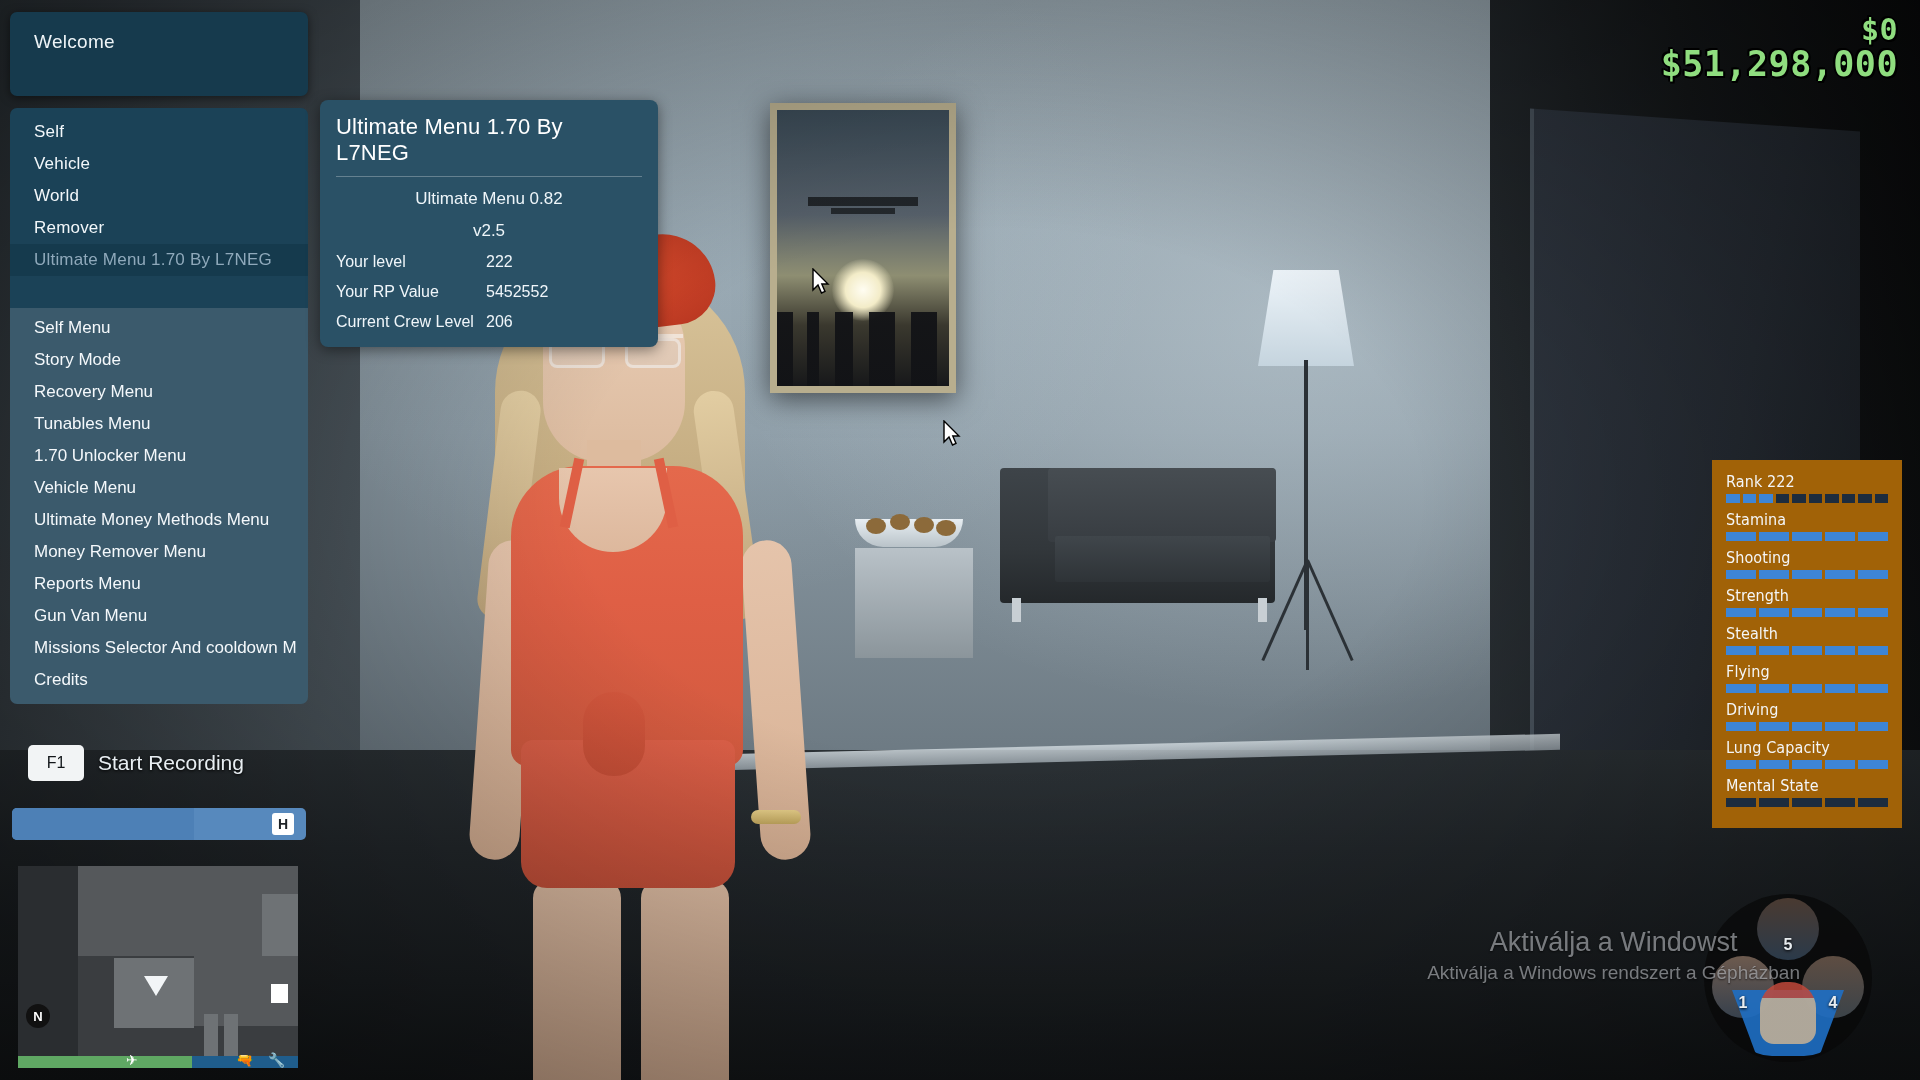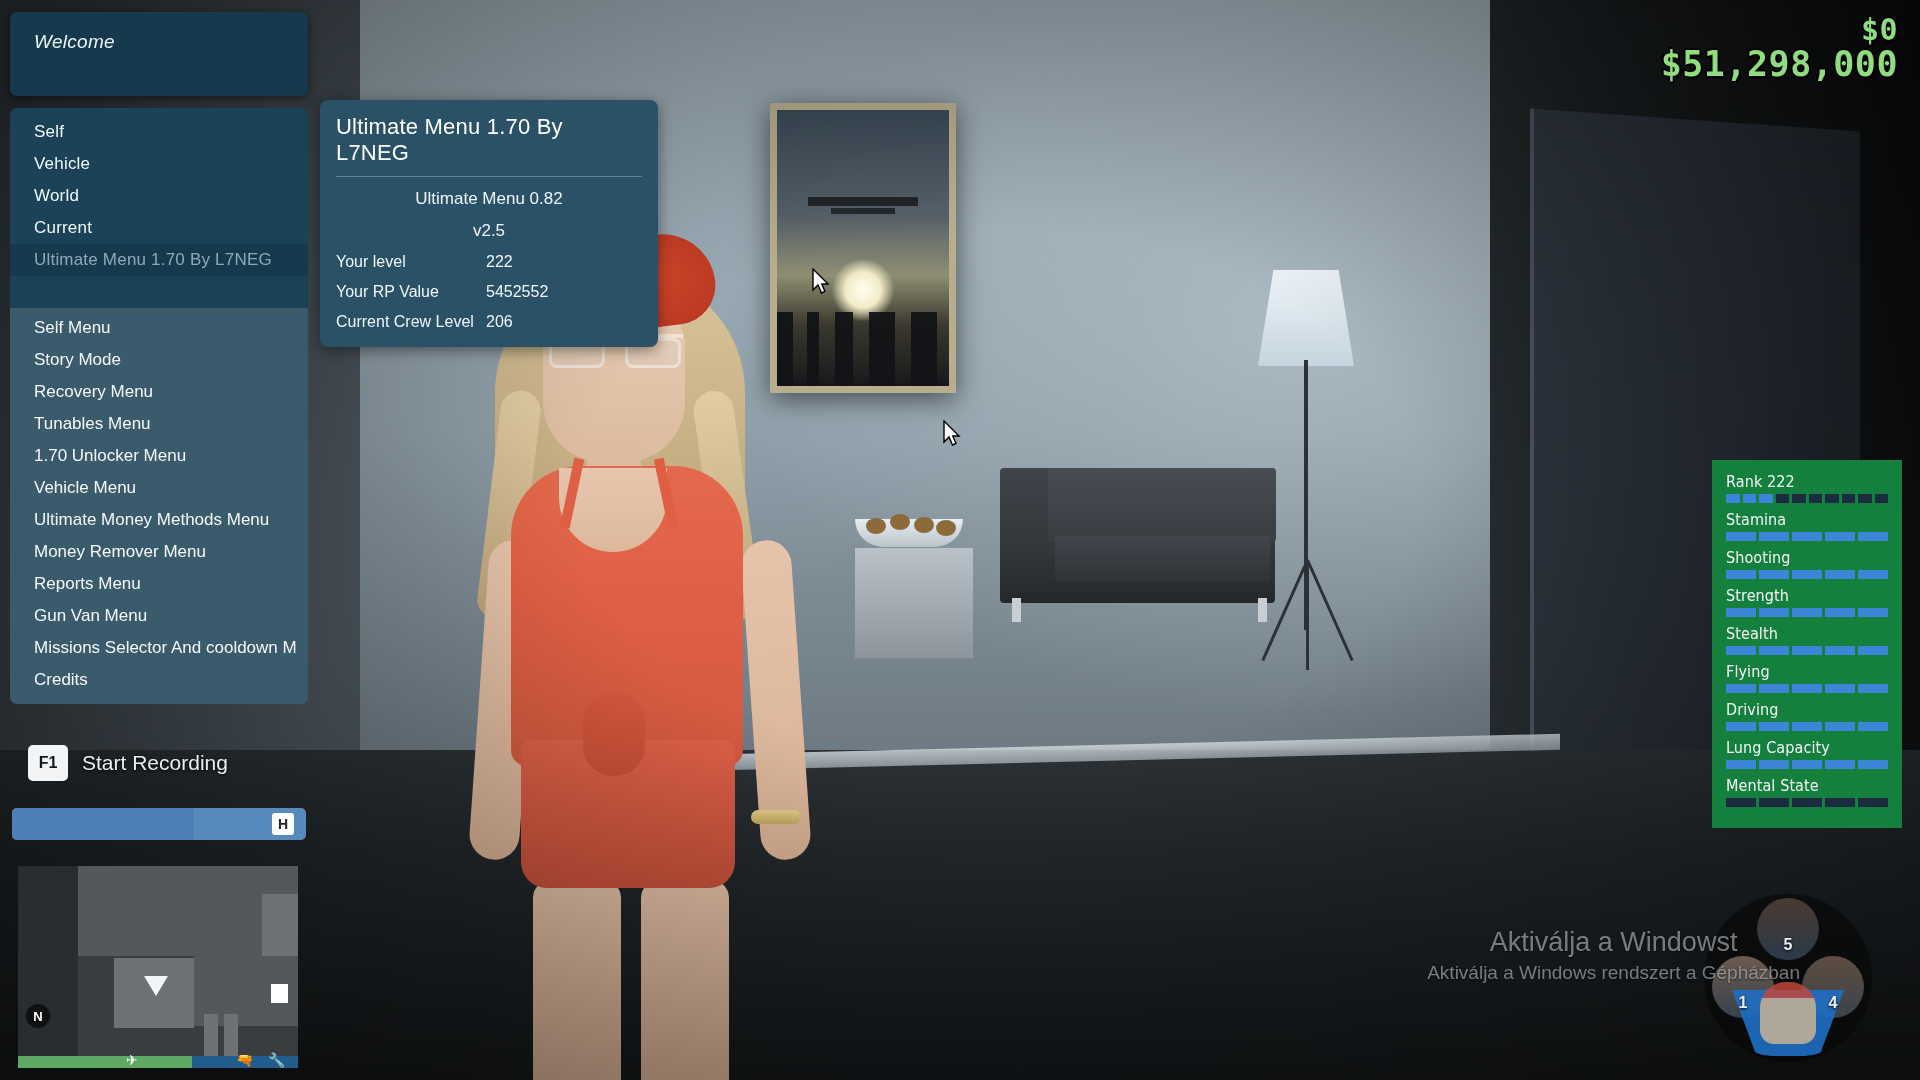--- a/index.html
+++ b/index.html
@@ -193,21 +193,21 @@
   #money .row2 { font-size:35px; letter-spacing:.5px; }
 
   
   .mm { position:absolute; left:10px; }
   #mm-header {
     top:12px; width:298px; height:84px; border-radius:7px;
     background:#163a4d; box-shadow:0 2px 10px rgba(0,0,0,.5);
   }
   #mm-header .title {
     position:absolute; left:24px; top:19px;
-    font-size:19px; color:#eef4f7; letter-spacing:.3px;font-style:italic;
+    font-size:19px; color:#eef4f7; letter-spacing:.3px;
   }
   #mm-list {
     top:108px; width:298px; border-radius:7px 7px 0 0;
     background:#1b4257; padding:8px 0 0 0; overflow:hidden;
   }
   .mm-item {
     height:32px; line-height:32px; padding-left:24px;
     font-size:17px; color:#f2f7fa; letter-spacing:.2px; white-space:nowrap;
   }
   .mm-item.selected { background:#153a4d; color:#8fa9bb; }
@@ -233,22 +233,22 @@
   #info .info-center { text-align:center; font-size:17px; color:#eef5f9; margin-top:12px; }
   #info .info-row {
     display:flex; font-size:16px; color:#f0f6fa; margin-top:12px;
   }
   #info .info-row .k { width:150px; }
   #info .info-row .v { flex:1; }
 
   
   #rec { position:absolute; left:28px; top:745px; display:flex; align-items:center; gap:14px; }
   #rec .key {
-    width:40px; height:36px; border-radius:5px;
-    background:#f2f4f5; color:#13161a; font-size:16px; font-weight:bold;
+    width:56px; height:36px; border-radius:5px;
+    background:#f2f4f5; color:#13161a; font-size:16px; font-weight:normal;
     display:flex; align-items:center; justify-content:center;
   }
   #rec .label { font-size:21px; color:#e8eef2; text-shadow:0 1px 3px #000; }
 
   
   #progress {
     position:absolute; left:12px; top:808px; width:294px; height:32px;
     background:#5789bd; border-radius:5px; overflow:hidden;
   }
   #progress .fill { position:absolute; left:0; top:0; height:100%; background:#4d80b6; }
@@ -306,21 +306,21 @@
   }
   #wheel .active-face {
     position:absolute; left:56px; bottom:18px; width:56px; height:62px;
     background:linear-gradient(180deg,#c0483a 0 26%, #c8b295 26% 100%);
     border-radius:26px 26px 14px 14px; opacity:.85;
   }
 
   
   #stats {
     position:absolute; right:18px; top:460px; width:190px;
-    background:#15803d; padding:12px 14px 14px 14px;
+    background:#a16207; padding:12px 14px 14px 14px;
   }
   .stat-row { margin-bottom:7px; }
   .stat-label {
     font-family:"DejaVu Sans Condensed","Liberation Sans", sans-serif;
     font-size:16px; color:#f4f6f8; letter-spacing:.1px; margin-bottom:3px;
   }
   .stat-bar { display:flex; gap:3px; height:9px; }
   .seg { flex:1; background:#1c2c3e; }
   .seg.on { background:#3d85d6; }
 
@@ -403,21 +403,21 @@
 </div>
 
 <div class="mm" id="mm-header">
   <div class="title">Welcome</div>
 </div>
 
 <div class="mm" id="mm-list" style="height: 200px;">
     <div class="mm-item">Self</div>
     <div class="mm-item">Vehicle</div>
     <div class="mm-item">World</div>
-    <div class="mm-item">Current</div>
+    <div class="mm-item">Remover</div>
     <div class="mm-item selected">Ultimate Menu 1.70 By L7NEG</div>
   </div>
 <div class="mm" id="mm-sub" style="top: 308px;">
     <div class="mm-sub-item">Self Menu</div>
     <div class="mm-sub-item">Story Mode</div>
     <div class="mm-sub-item">Recovery Menu</div>
     <div class="mm-sub-item">Tunables Menu</div>
     <div class="mm-sub-item">1.70 Unlocker Menu</div>
     <div class="mm-sub-item">Vehicle Menu</div>
     <div class="mm-sub-item">Ultimate Money Methods Menu</div>

